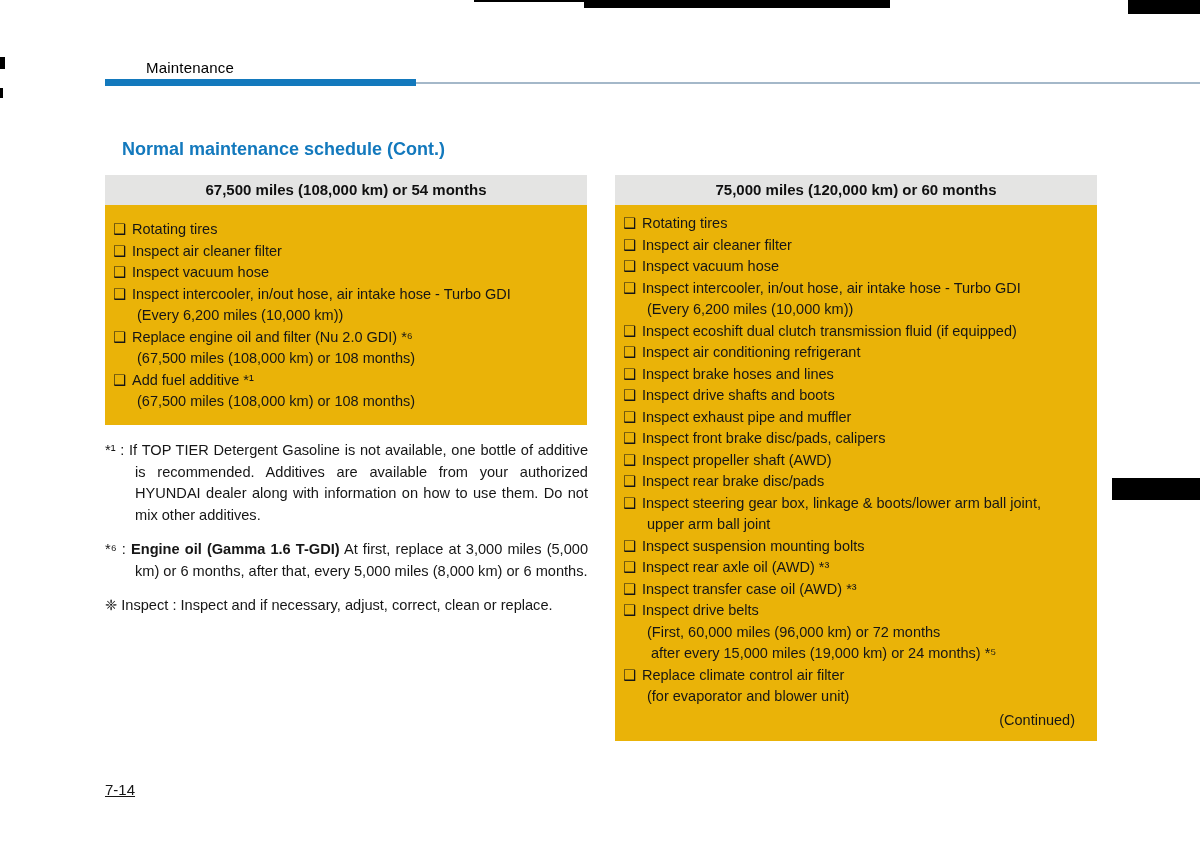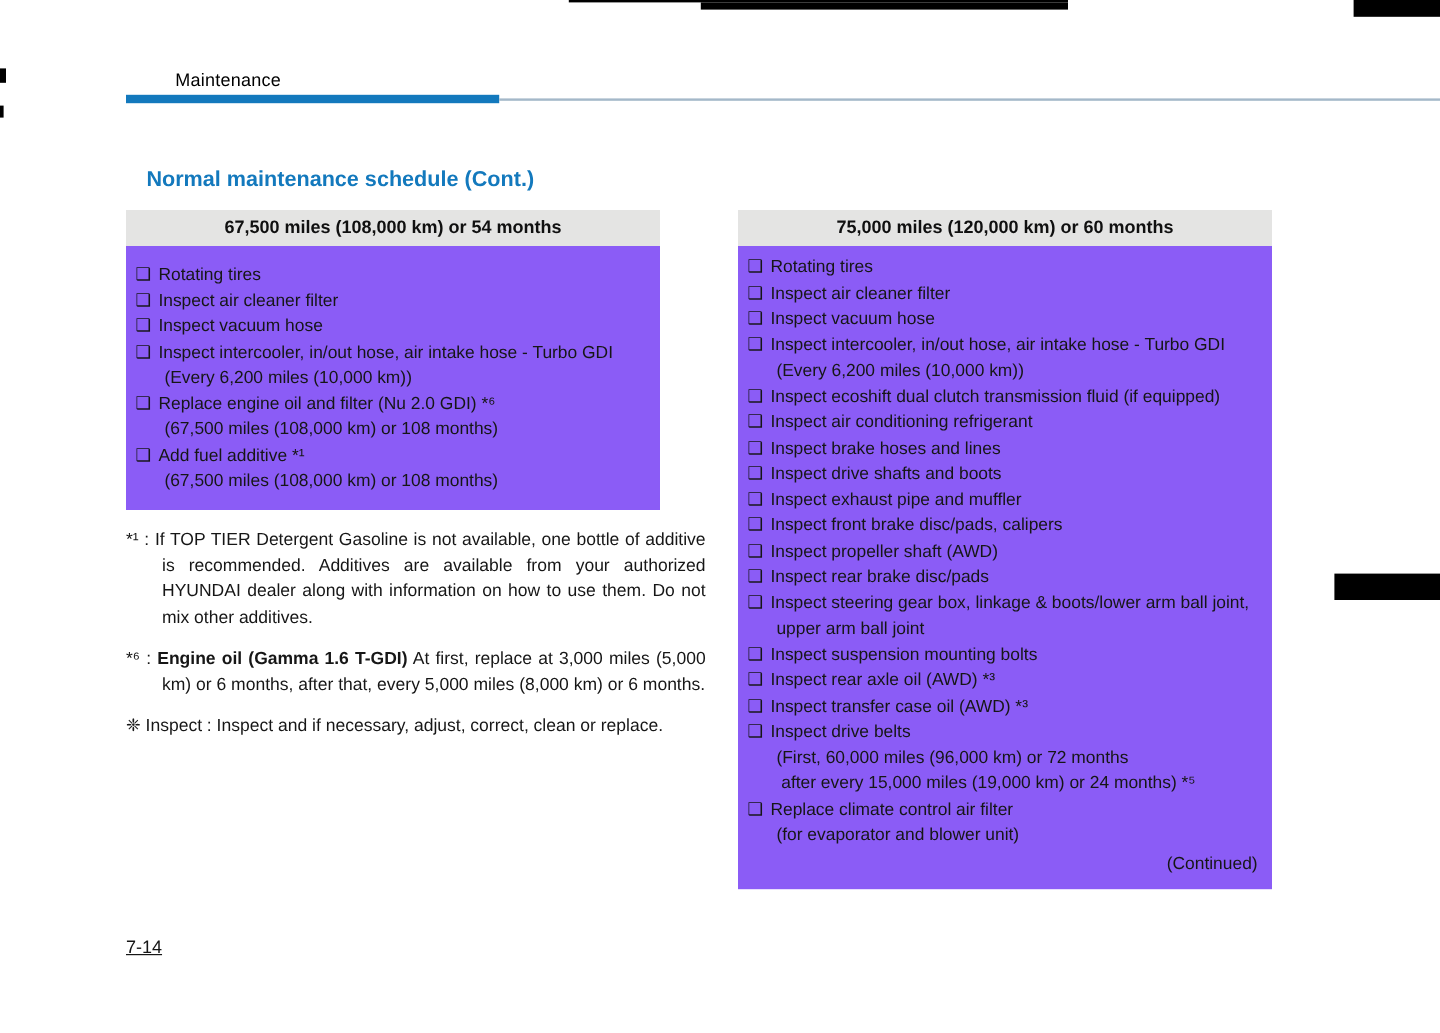--- a/index.html
+++ b/index.html
@@ -8,25 +8,25 @@
     background:#ffffff;color:#161616;
     font-family:"Liberation Sans","DejaVu Sans",sans-serif;
     font-size:14.5px;
   }
   .abs{position:absolute;}
   .artifact{position:absolute;background:#000;}
   .section-label{left:106px;top:59px;font-size:15px;color:#000000;letter-spacing:.2px;margin-left:40px;}
   .rule-thick{left:105px;top:79px;width:311px;height:7px;background:#1379bd;}
   .rule-thin{left:416px;top:82px;width:784px;height:2px;background:#a4b8c9;}
   .page-title{left:106px;top:139px;font-size:18px;font-weight:bold;color:#1379bd;margin-left:16px;}
-  .col{position:absolute;width:445px;}
+  .col{position:absolute;width:482px;}
   .col-left{left:105px;top:175px;}
   .col-right{left:615px;top:175px;}
   .tbl-header{background:#e4e4e3;font-weight:bold;text-align:center;font-size:15px;padding:6px 4px 7px;color:#101010;}
-  .tbl-body{background:#8b5cf6;font-size:14.5px;line-height:21.5px;padding:8px 10px 10px 8px;}
+  .tbl-body{background:#eab308;font-size:14.5px;line-height:21.5px;padding:8px 20px 10px 8px;}
   .tbl-body.pad-more{padding-top:14px;padding-bottom:12px;}
   .li{padding-left:24px;text-indent:-24px;}
   .li .cb{margin-right:6px;}
   .li.cont{text-indent:0;}
   .li.cont2{text-indent:0;padding-left:28px;}
   .continued{text-align:right;padding-right:2px;margin-top:2px;}
   .footnotes{position:absolute;left:105px;top:440px;width:483px;font-size:14.6px;line-height:21.5px;text-align:justify;}
   .footnote{margin-bottom:13px;}
   .fn-std{padding-left:30px;text-indent:-30px;}
   .fn-wide{padding-left:94px;text-indent:-94px;}

